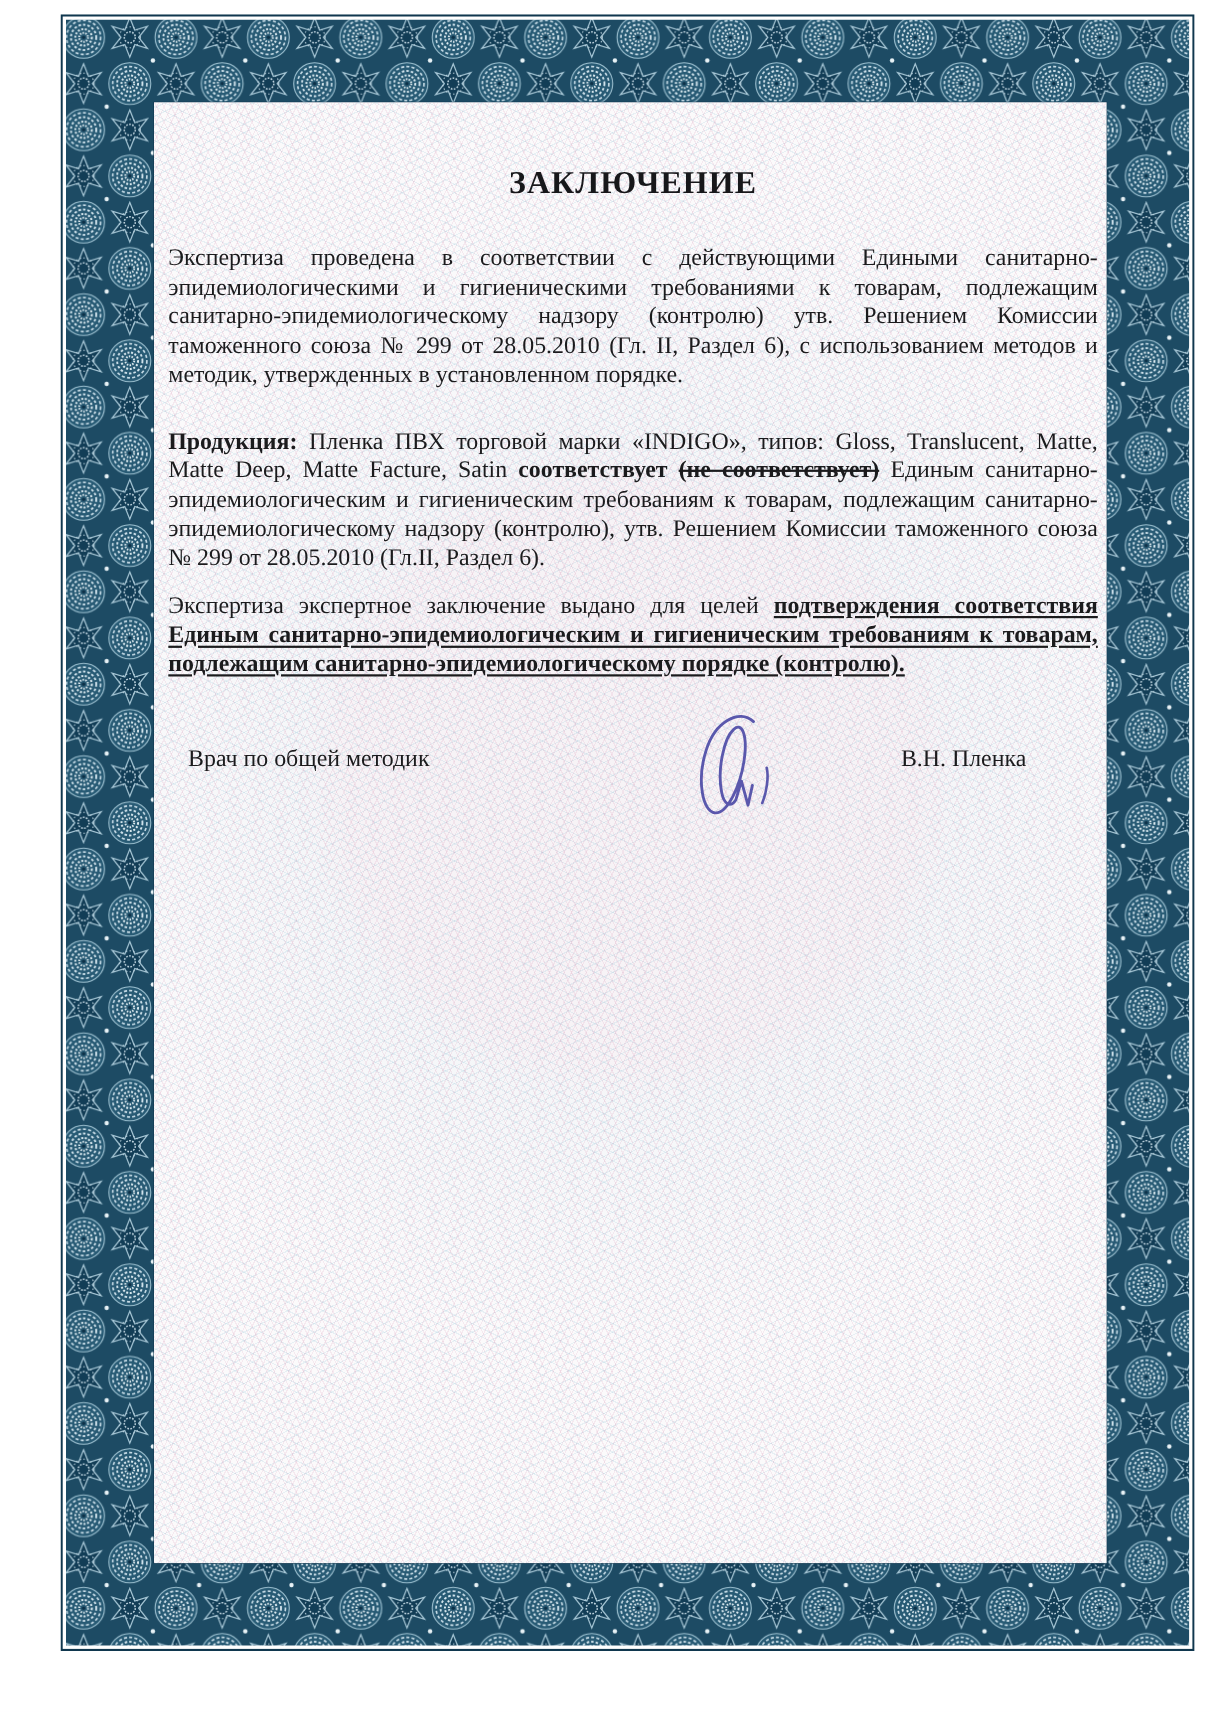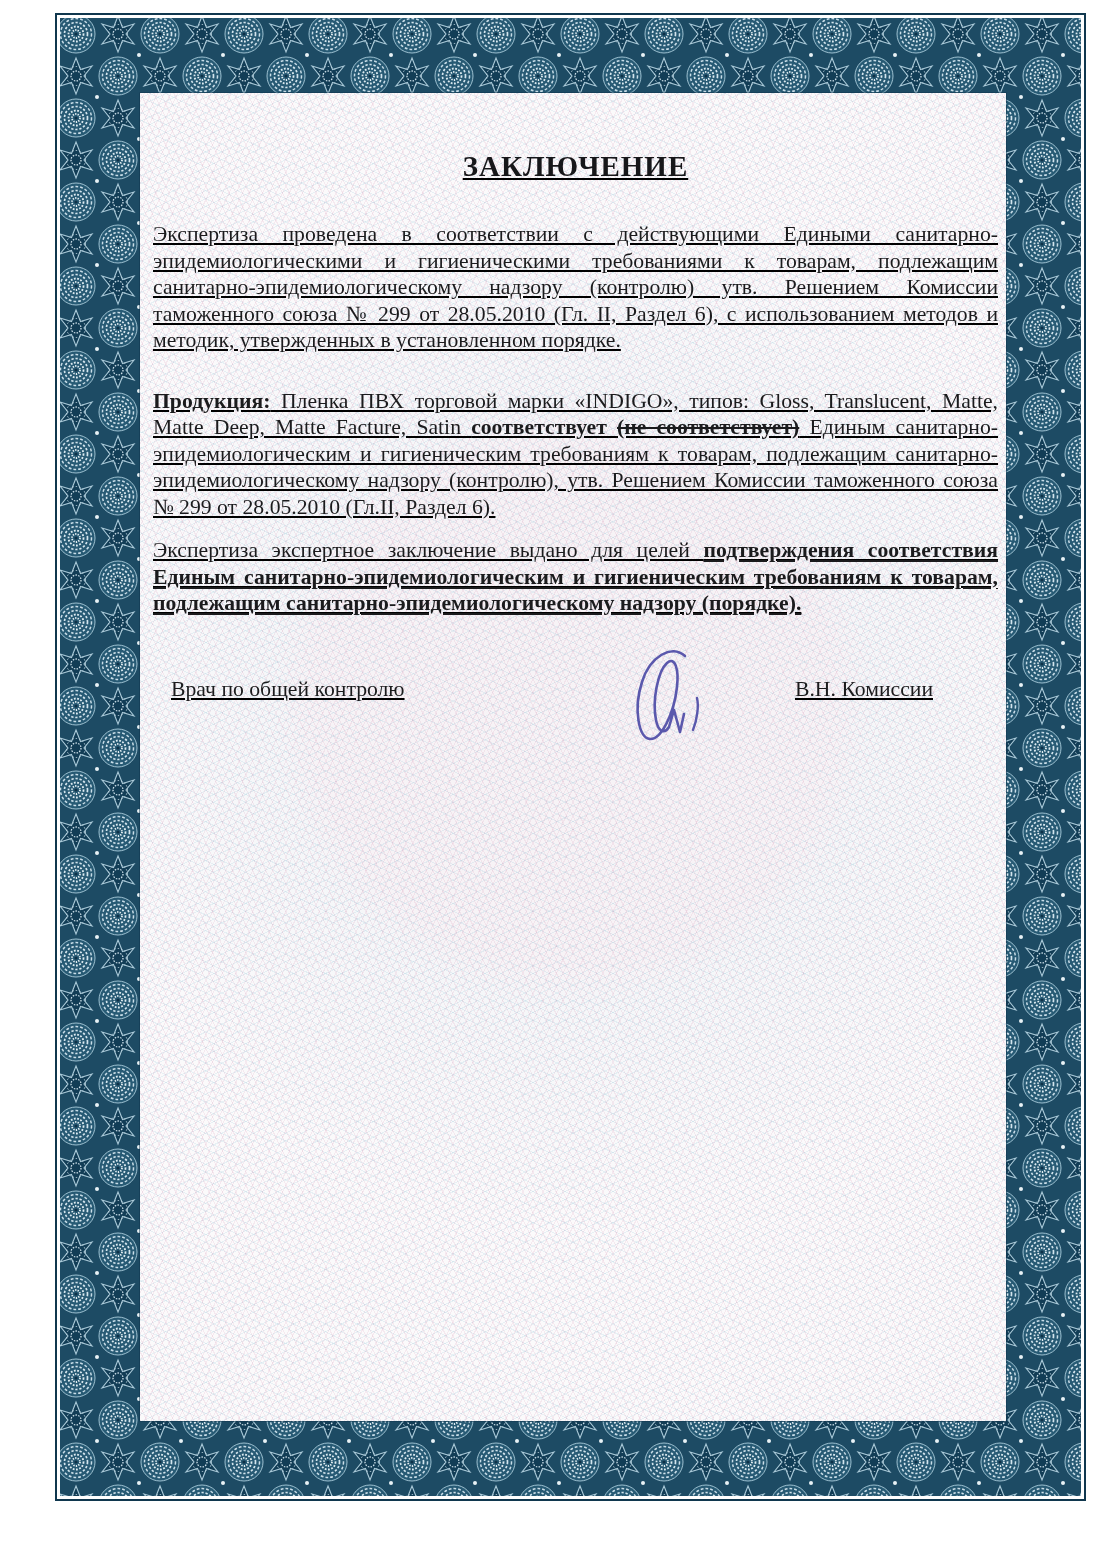--- a/index.html
+++ b/index.html
@@ -30,21 +30,20 @@
     width: 866px;
     height: 1328px;
     overflow: hidden;
     background-color: #fbfafb;
     background-image:
       repeating-linear-gradient(64deg,  rgba(205,120,160,.13) 0 1px, transparent 1px 6px),
       repeating-linear-gradient(-64deg, rgba(205,120,160,.13) 0 1px, transparent 1px 6px),
       repeating-linear-gradient(26deg,  rgba(120,180,205,.15) 0 1px, transparent 1px 7px),
       repeating-linear-gradient(-26deg, rgba(120,180,205,.15) 0 1px, transparent 1px 7px),
       radial-gradient(circle at 50% 46%, rgba(190,150,180,.07) 0 260px, rgba(150,190,210,.06) 300px, transparent 520px);
-    text-decoration: underline;
   }
   .text-area {
     padding: 0 8px 0 13px;
     color: #1b1b1d;
     font-size: 21.7px;
     line-height: 26.5px;
   }
   .doc-title {
     font-size: 29px;
     line-height: 34px;
@@ -128,27 +127,27 @@
 
   <div class="content">
     <div class="text-area">
 
       <h1 class="doc-title">ЗАКЛЮЧЕНИЕ</h1>
 
       <p class="para p1"><span>Экспертиза проведена в соответствии с действующими Едиными санитарно-эпидемиологическими и гигиеническими требованиями к товарам, подлежащим санитарно-эпидемиологическому надзору (контролю) утв. Решением Комиссии таможенного союза № 299 от 28.05.2010 (Гл. II, Раздел 6), с использованием методов и методик, утвержденных в установленном порядке.</span></p>
 
       <p class="para p2"><span class="bold">Продукция:</span><span> Пленка ПВХ торговой марки «INDIGO», типов: Gloss, Translucent, Matte, Matte Deep, Matte Facture, Satin </span><span class="bold">соответствует </span><span class="strike">(не соответствует)</span><span> Единым санитарно-эпидемиологическим и гигиеническим требованиям к товарам, подлежащим санитарно-эпидемиологическому надзору (контролю), утв. Решением Комиссии таможенного союза № 299 от 28.05.2010 (Гл.II, Раздел 6).</span></p>
 
-      <p class="para p3"><span>Экспертиза экспертное заключение выдано для целей </span><span class="uline">подтверждения соответствия Единым санитарно-эпидемиологическим и гигиеническим требованиям к товарам, подлежащим санитарно-эпидемиологическому надзору (порядке).</span></p>
+      <p class="para p3"><span>Экспертиза экспертное заключение выдано для целей </span><span class="uline">подтверждения соответствия Единым санитарно-эпидемиологическим и гигиеническим требованиям к товарам, подлежащим санитарно-эпидемиологическому порядке (контролю).</span></p>
 
       <div class="sig-row">
-        <span class="sig-role">Врач по общей контролю</span>
+        <span class="sig-role">Врач по общей методик</span>
         <svg class="sig-ink" width="110" height="112" viewBox="0 0 110 112">
           <path d="M68,16 C55,4 33,16 25,42 C16,70 22,98 33,99 C44,100 57,74 60,47 C62,29 58,16 50,23 C41,31 35,60 39,80 C41,91 47,95 52,87 L57,70 L63,92 L67,74" fill="none" stroke="#4d4ba6" stroke-width="2.6" stroke-linecap="round" stroke-linejoin="round" opacity="0.92"></path>
           <path d="M80,58 C82,66 80,80 76,90" fill="none" stroke="#4d4ba6" stroke-width="2.4" stroke-linecap="round" opacity="0.92"></path>
         </svg>
-        <span class="sig-name">В.Н. Комиссии</span>
+        <span class="sig-name">В.Н. Пленка</span>
       </div>
 
     </div>
   </div>
 
 </div>
 
 </body></html>

